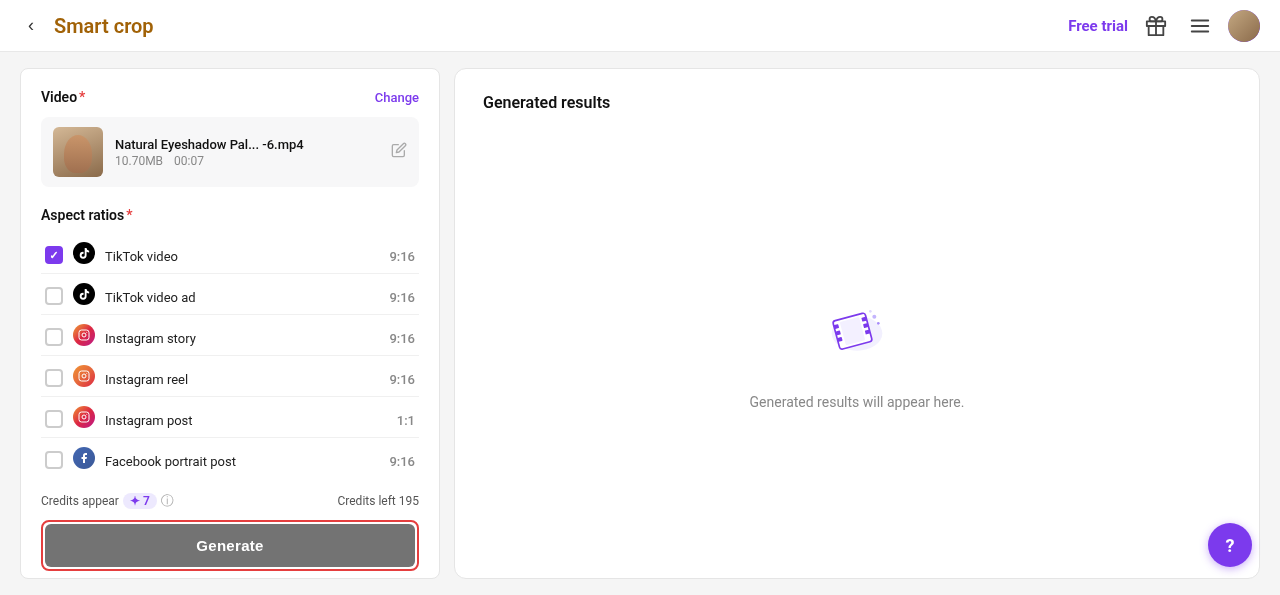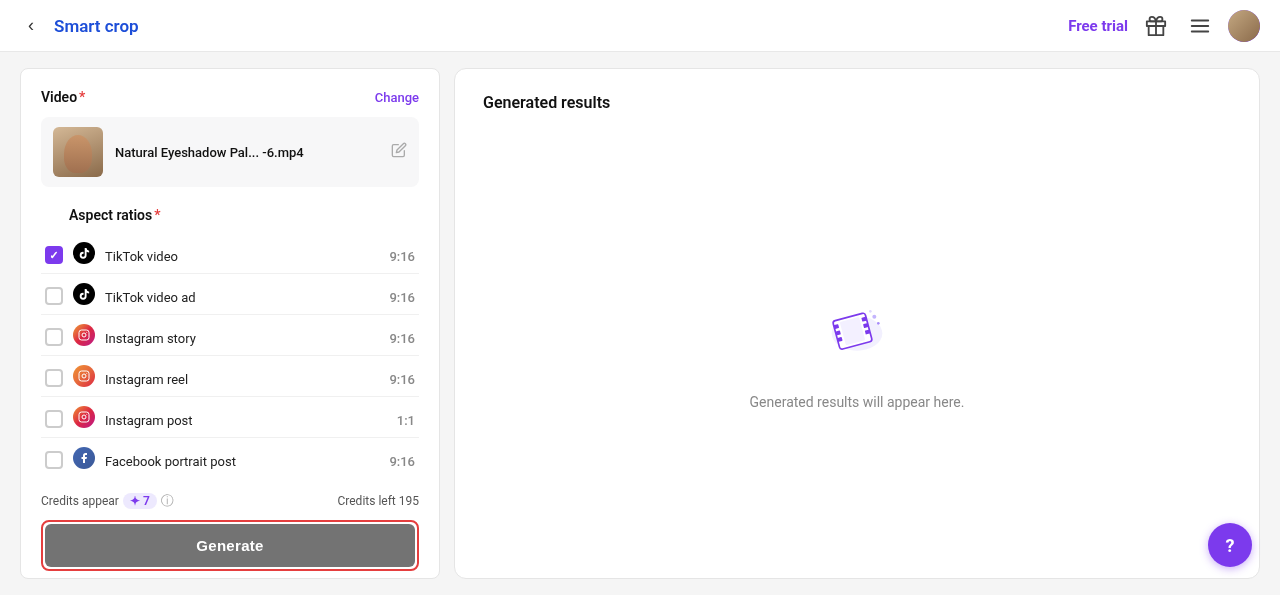--- a/index.html
+++ b/index.html
@@ -23,23 +23,23 @@
     }
     .back-btn {
       cursor: pointer;
       font-size: 18px;
       color: #333;
       background: none;
       border: none;
       padding: 4px 8px;
     }
     .nav-title {
-      font-size: 17px;
+      font-size: 20px;
       font-weight: 600;
-      color: #1d4ed8;
+      color: #a16207;
     }
     .nav-spacer { flex: 1; }
     .free-trial-link {
       color: #7c3aed;
       font-weight: 700;
       font-size: 15px;
       cursor: pointer;
       text-decoration: none;
     }
     .nav-icon {
@@ -169,21 +169,20 @@
       cursor: pointer;
       font-size: 16px;
     }
 
     
     .aspect-section-label {
       font-size: 14px;
       font-weight: 600;
       color: #111;
       margin-bottom: 10px;
-      margin-left: 28px;
     }
     .aspect-list {
       display: flex;
       flex-direction: column;
       gap: 0;
       flex: 1;
     }
     .aspect-item {
       display: flex;
       align-items: flex-end;
@@ -422,20 +421,24 @@
       <span class="change-link">Change</span>
     </div>
 
     <div class="video-card">
       <div class="video-thumb">
         <div class="video-thumb-inner"></div>
         <div class="thumb-face"></div>
       </div>
       <div class="video-info">
         <div class="video-name">Natural Eyeshadow Pal... -6.mp4</div>
+        <div class="video-meta">
+          <span>10.70MB</span>
+          <span>00:07</span>
+        </div>
       </div>
       <span class="edit-icon-btn">
         <svg width="16" height="16" viewBox="0 0 24 24" fill="none" stroke="#aaa" stroke-width="2" stroke-linecap="round" stroke-linejoin="round">
           <path d="M11 4H4a2 2 0 0 0-2 2v14a2 2 0 0 0 2 2h14a2 2 0 0 0 2-2v-7"></path>
           <path d="M18.5 2.5a2.121 2.121 0 0 1 3 3L12 15l-4 1 1-4 9.5-9.5z"></path>
         </svg>
       </span>
     </div>
 
     <div class="aspect-section-label">

